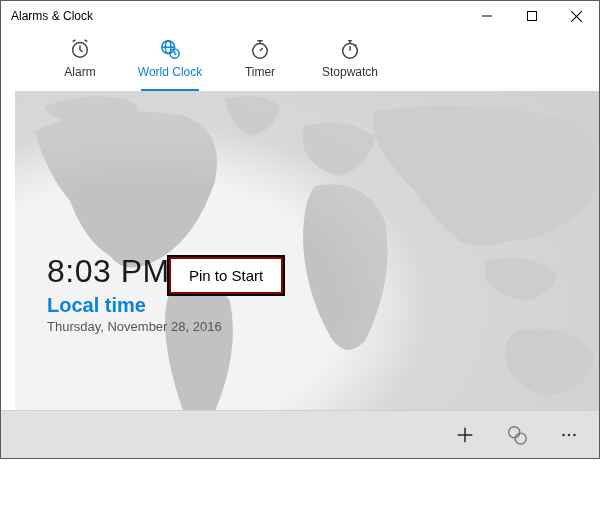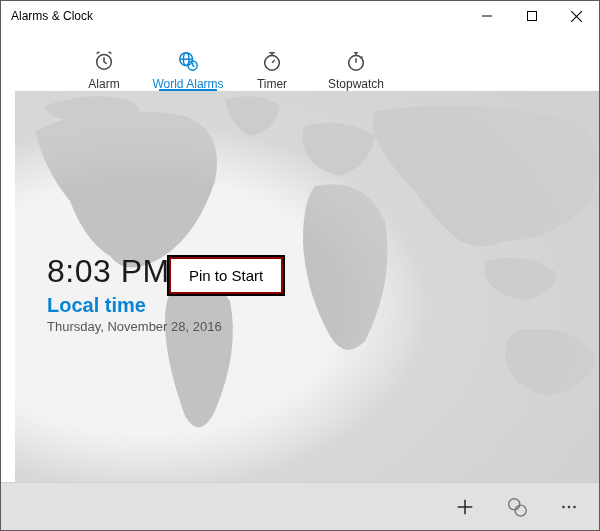--- a/index.html
+++ b/index.html
@@ -1,23 +1,23 @@
 <!DOCTYPE html>
 <html><head>
 <meta charset="utf-8">
 <style>
   * { box-sizing: border-box; margin: 0; padding: 0; font-family: "Segoe UI", Arial, sans-serif; }
   html, body { width: 600px; height: 531px; overflow: hidden; background: #fff; }
-  .window { width: 600px; height: 531px; border: 1px solid #5a5a5a; background: #fff; display: flex; flex-direction: column; position: relative; }
+  .window { width: 600px; height: 459px; border: 1px solid #5a5a5a; background: #fff; display: flex; flex-direction: column; position: relative; }
   .titlebar { height: 30px; display: flex; align-items: center; justify-content: space-between; padding-left: 10px; }
   .title-text { font-size: 12px; color: #000; }
   .win-controls { display: flex; }
   .win-btn { width: 45px; height: 30px; display: flex; align-items: center; justify-content: center; font-size: 13px; color: #000; cursor: default; }
   .win-btn svg { display: block; }
-  .tabbar { height: 60px; display: flex; padding-left: 64px; gap: 6px; align-items: flex-end; }
+  .tabbar { height: 60px; display: flex; padding-left: 40px; gap: 12px; }
   .tab { width: 78px; display: flex; flex-direction: column; align-items: center; justify-content: flex-start; padding-top: 6px; cursor: pointer; position: relative; }
   .tab .tab-icon { height: 24px; display: flex; align-items: center; justify-content: center; margin-bottom: 4px; }
   .tab .tab-label { font-size: 12px; color: #333; }
   .tab.active .tab-label { color: #0a84d6; }
   .tab.active .tab-icon { color: #0a84d6; }
   .tab .underline { position: absolute; bottom: 0; left: 10px; right: 10px; height: 2px; background: transparent; }
   .tab.active .underline { background: #0a84d6; }
   .tab .tab-icon { color: #444; }
   .content { flex: 1; position: relative; overflow: hidden; margin-left: 14px; }
   .map-bg { position: absolute; inset: 0; }
@@ -77,21 +77,21 @@
       <div class="tab-icon">
         <svg width="22" height="22" viewBox="0 0 24 24" fill="none" stroke="currentColor" stroke-width="1.6">
             <circle cx="10" cy="10" r="7"></circle>
             <ellipse cx="10" cy="10" rx="3" ry="7"></ellipse>
             <line x1="3" y1="10" x2="17" y2="10"></line>
             <circle cx="17" cy="17" r="5"></circle>
             <line x1="17" y1="17" x2="17" y2="14"></line>
             <line x1="17" y1="17" x2="19" y2="18"></line>
           </svg>
       </div>
-      <div class="tab-label">World Alarms</div>
+      <div class="tab-label">World Clock</div>
       <div class="underline"></div>
     </div>
     <div class="tab">
       <div class="tab-icon">
         <svg width="22" height="22" viewBox="0 0 24 24" fill="none" stroke="currentColor" stroke-width="1.6">
             <circle cx="12" cy="14" r="8"></circle>
             <line x1="12" y1="14" x2="15" y2="11"></line>
             <line x1="9" y1="3" x2="15" y2="3"></line>
             <line x1="12" y1="3" x2="12" y2="6"></line>
           </svg>

